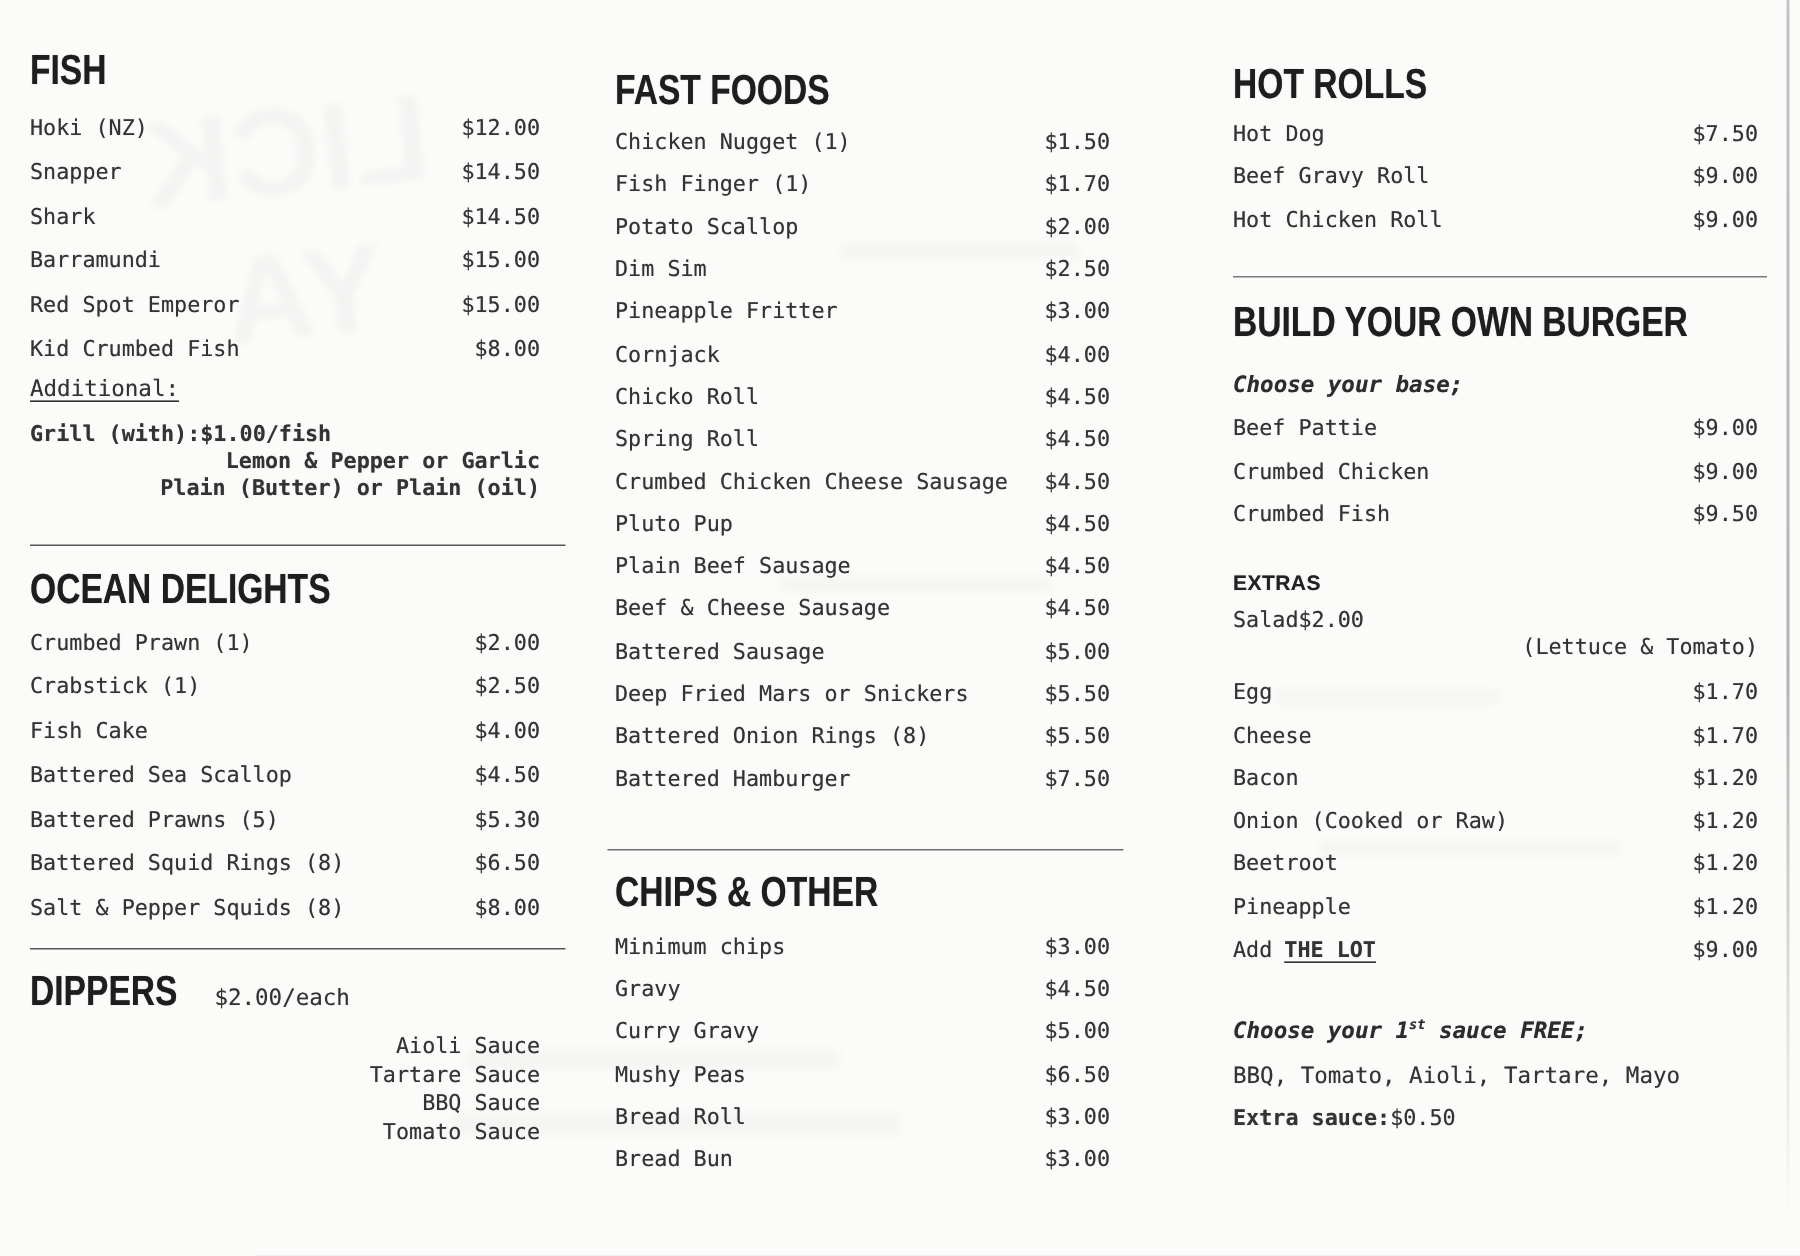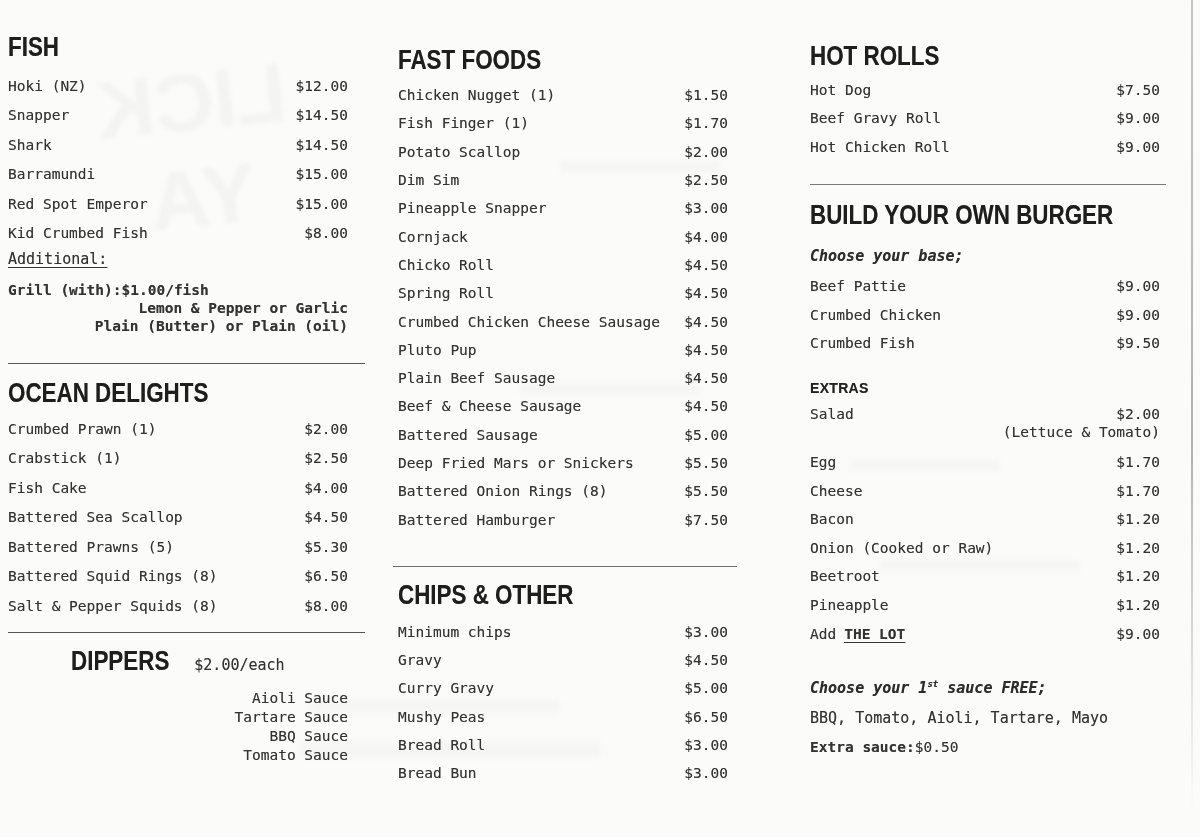--- a/index.html
+++ b/index.html
@@ -3,21 +3,21 @@
 <meta charset="utf-8">
 <style>
   html,body{margin:0;padding:0;background:#e8e8e8;}
   #page{
     position:relative;width:1200px;height:837px;overflow:hidden;
     background:#fbfbf9;
     font-family:"DejaVu Sans Mono","Liberation Mono",monospace;
     color:#333;
   }
   
-  .col{position:absolute;top:0;}
+  .col{position:absolute;top:0;margin-left:12px;}
   #col-left{left:8px;width:340px;}
   #col-mid{left:398px;width:330px;}
   #col-right{left:810px;width:350px;}
 
   
   .h{
     font-family:"Liberation Sans","DejaVu Sans",sans-serif;
     font-weight:700;font-size:28px;line-height:28px;color:#1e1e1e;
     transform:scaleX(.8);transform-origin:left center;white-space:nowrap;
     letter-spacing:0;text-shadow:0 0 .6px rgba(30,30,30,.55);
@@ -151,21 +151,21 @@
           <span class="price">$6.50</span>
         </div>
       <div class="row">
           <span>Salt &amp; Pepper Squids (8)</span>
           <span class="price">$8.00</span>
         </div>
     </div>
 
     <hr class="rule rule-left" style="margin-top:11px">
 
-    <div class="row" style="margin-top:14px;align-items:baseline;display:flex;justify-content:center">
+    <div class="row" style="margin-top:14px;align-items:baseline;display:flex;justify-content:flex-start">
       <span class="h">DIPPERS</span>
       <span class="price mono-15">$2.00/each</span>
     </div>
 
     <div style="margin-top:14px;line-height:19px">
       <div class="mono">Aioli Sauce</div>
       <div class="mono">Tartare Sauce</div>
       <div class="mono">BBQ Sauce</div>
       <div class="mono">Tomato Sauce</div>
     </div>
@@ -186,21 +186,21 @@
         </div>
       <div class="row">
           <span>Potato Scallop</span>
           <span class="price">$2.00</span>
         </div>
       <div class="row">
           <span>Dim Sim</span>
           <span class="price">$2.50</span>
         </div>
       <div class="row">
-          <span>Pineapple Snapper</span>
+          <span>Pineapple Fritter</span>
           <span class="price">$3.00</span>
         </div>
       <div class="row">
           <span>Cornjack</span>
           <span class="price">$4.00</span>
         </div>
       <div class="row">
           <span>Chicko Roll</span>
           <span class="price">$4.50</span>
         </div>
@@ -311,21 +311,21 @@
       <div class="row">
           <span>Crumbed Fish</span>
           <span class="price">$9.50</span>
         </div>
     </div>
 
     <div class="sub-h" style="margin-top:22px">EXTRAS</div>
 
 
     <div style="margin-top:10px">
-      <div class="row" style="line-height:17px;display:flex;justify-content:space-between">
+      <div class="row" style="line-height:17px;display:flex;justify-content:flex-start">
           <span>Salad</span>
           <span class="price">$2.00</span>
         </div>
       <div class="mono" style="line-height:18px">(Lettuce &amp; Tomato)</div>
     </div>
 
     <div class="rows rows-286" style="margin-top:7px">
       <div class="row">
           <span>Egg</span>
           <span class="price">$1.70</span>

